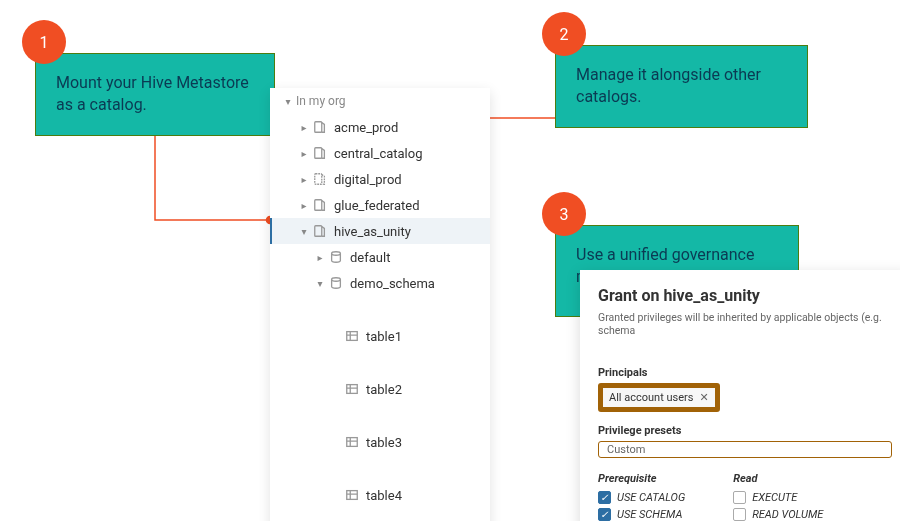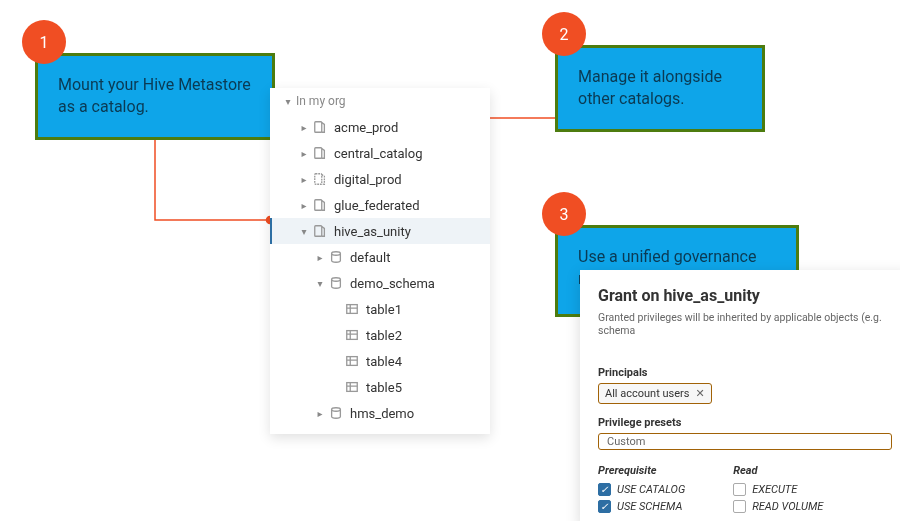--- a/index.html
+++ b/index.html
@@ -23,22 +23,22 @@
     display: flex;
     align-items: center;
     justify-content: center;
     font-size: 16px;
     z-index: 10;
   }
 
   
   .callout {
     position: absolute;
-    background: #0ea5e9;
-    border: 3px solid #4d7c0f;
+    background: #14b8a6;
+    border: 1px solid #4d7c0f;
     padding: 18px 20px;
     color: #0b3a53;
     font-size: 16px;
     line-height: 1.4;
     z-index: 5;
   }
 
   
   .connector {
     position: absolute;
@@ -79,21 +79,21 @@
   .tree-row.selected::before {
     content: "";
     position: absolute;
     left: 0; top: 0; bottom: 0;
     width: 2px;
     background: #2d6ea3;
   }
   .indent-1 { padding-left: 12px; }
   .indent-2 { padding-left: 28px; }
   .indent-3 { padding-left: 44px; }
-  .indent-4 { padding-left: 60px; }
+  .indent-4 { padding-left: 60px; margin-top: 27px; }
   .chev {
     width: 12px;
     display: inline-flex;
     justify-content: center;
     color: #888;
     font-size: 10px;
     margin-right: 2px;
   }
   .chev.blank { visibility: hidden; }
   .ticon {
@@ -130,21 +130,21 @@
     margin-bottom: 29px;
   }
   .grant-panel .label {
     font-size: 11px;
     font-weight: 700;
     margin-bottom: 4px;
   }
   .chip {
     display: inline-flex;
     align-items: center;
-    border: 1px solid #a16207;
+    border: 5px solid #a16207;
     border-radius: 3px;
     padding: 3px 6px;
     font-size: 11px;
     background: #f7f7f7;
     margin-bottom: 12px;
   }
   .chip .x { margin-left: 6px; color: #666; }
   .preset-box {
     border: 1px solid #a16207;
     border-radius: 3px;
@@ -186,21 +186,21 @@
   }
 
 </style>
 </head>
 <body>
 
 <div class="badge" style="left:22px; top:20px;">1</div>
 <div class="callout" style="left:35px; top:53px; width:240px;">Mount your Hive Metastore as a catalog.</div>
 
 <div class="badge" style="left:542px; top:12px;">2</div>
-<div class="callout" style="left:555px; top:45px; width:210px;">Manage it alongside other catalogs.</div>
+<div class="callout" style="left:555px; top:45px; width:253px;">Manage it alongside other catalogs.</div>
 
 <div class="badge" style="left:542px; top:192px;">3</div>
 <div class="callout" style="left:555px; top:225px; width:244px; height:92px;">Use a unified governance model.</div>
 
 <svg class="connector" style="left:0; top:0;" width="900" height="521">
 
   <path d="M 155 128 L 155 220 L 268 220"></path>
   <circle class="dot" cx="270" cy="220" r="3.5"></circle>
 
   <path d="M 555 118 L 490 118 L 432 118"></path>
@@ -302,20 +302,30 @@
   </div>
   <div class="tree-row indent-4">
     <span class="chev blank">▸</span>
     <span class="ticon">
         <svg viewBox="0 0 16 16">
           <rect x="2" y="3" width="12" height="10"></rect>
           <path d="M2 7 L14 7 M6 3 L6 13"></path>
         </svg>
       </span>
     <span>table2</span>
+  </div>
+  <div class="tree-row indent-4">
+    <span class="chev blank">▸</span>
+    <span class="ticon">
+        <svg viewBox="0 0 16 16">
+          <rect x="2" y="3" width="12" height="10"></rect>
+          <path d="M2 7 L14 7 M6 3 L6 13"></path>
+        </svg>
+      </span>
+    <span>table3</span>
   </div>
   <div class="tree-row indent-4">
     <span class="chev blank">▸</span>
     <span class="ticon">
         <svg viewBox="0 0 16 16">
           <rect x="2" y="3" width="12" height="10"></rect>
           <path d="M2 7 L14 7 M6 3 L6 13"></path>
         </svg>
       </span>
     <span>table4</span>

